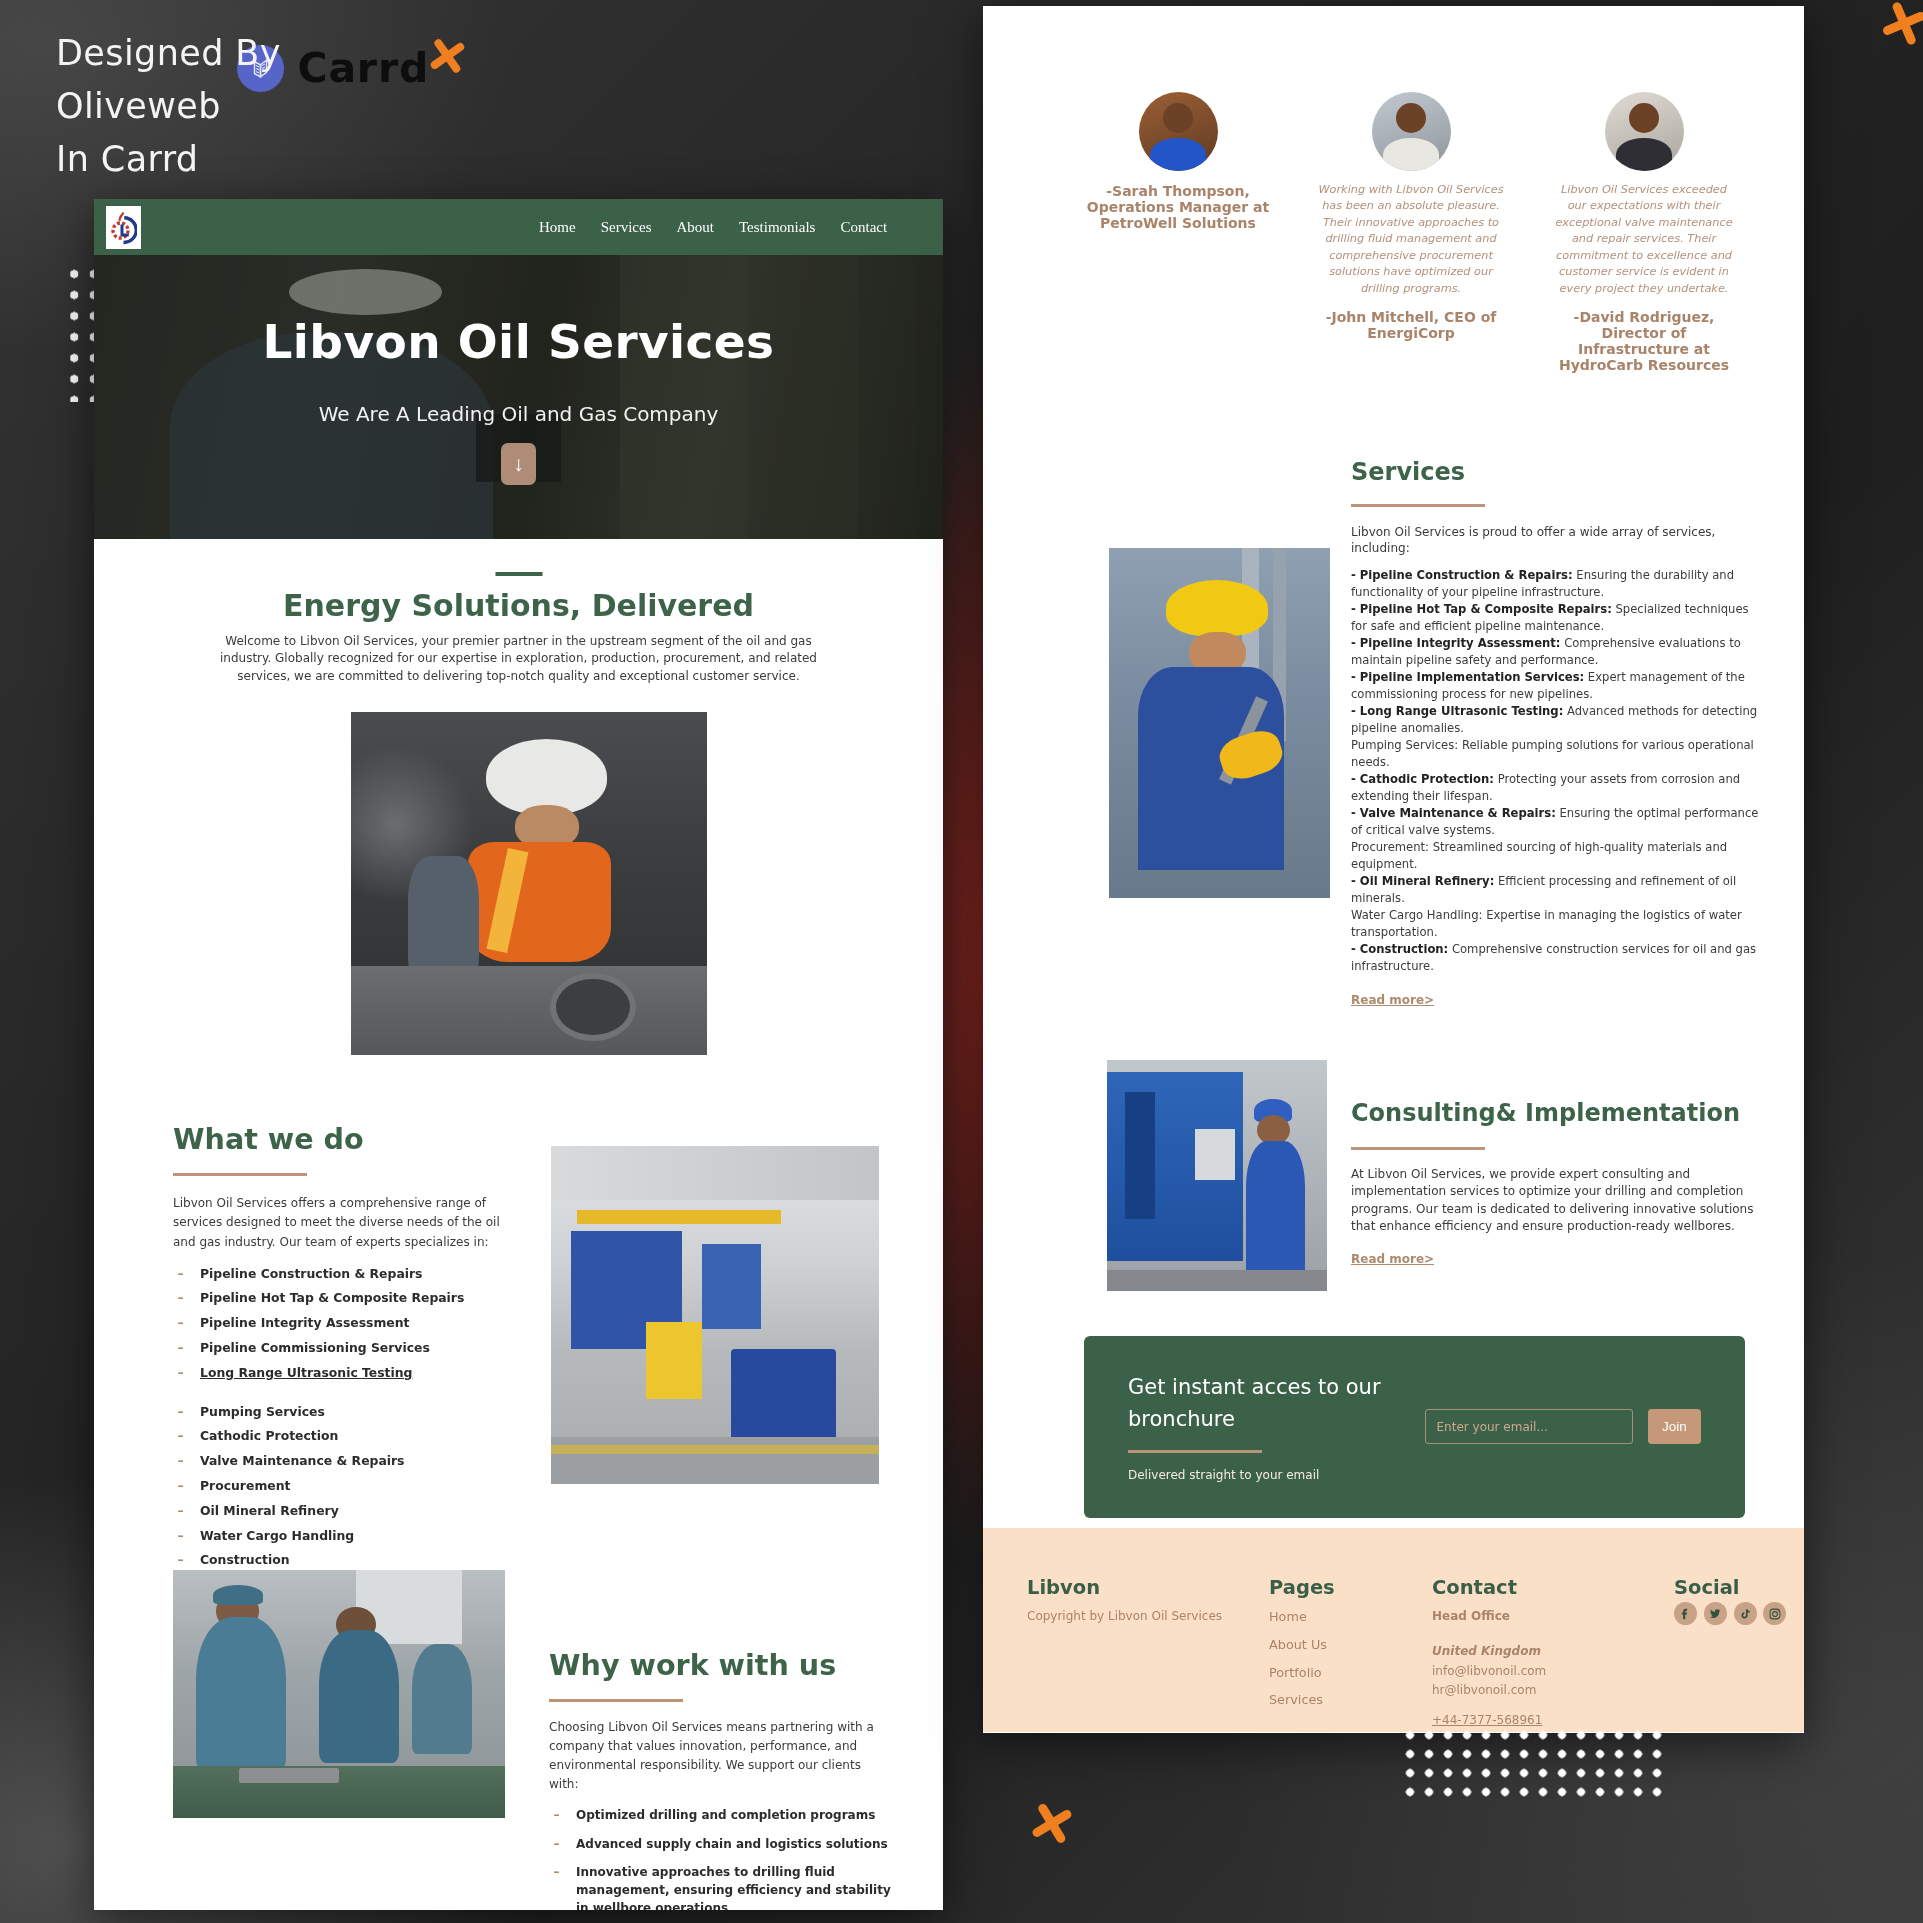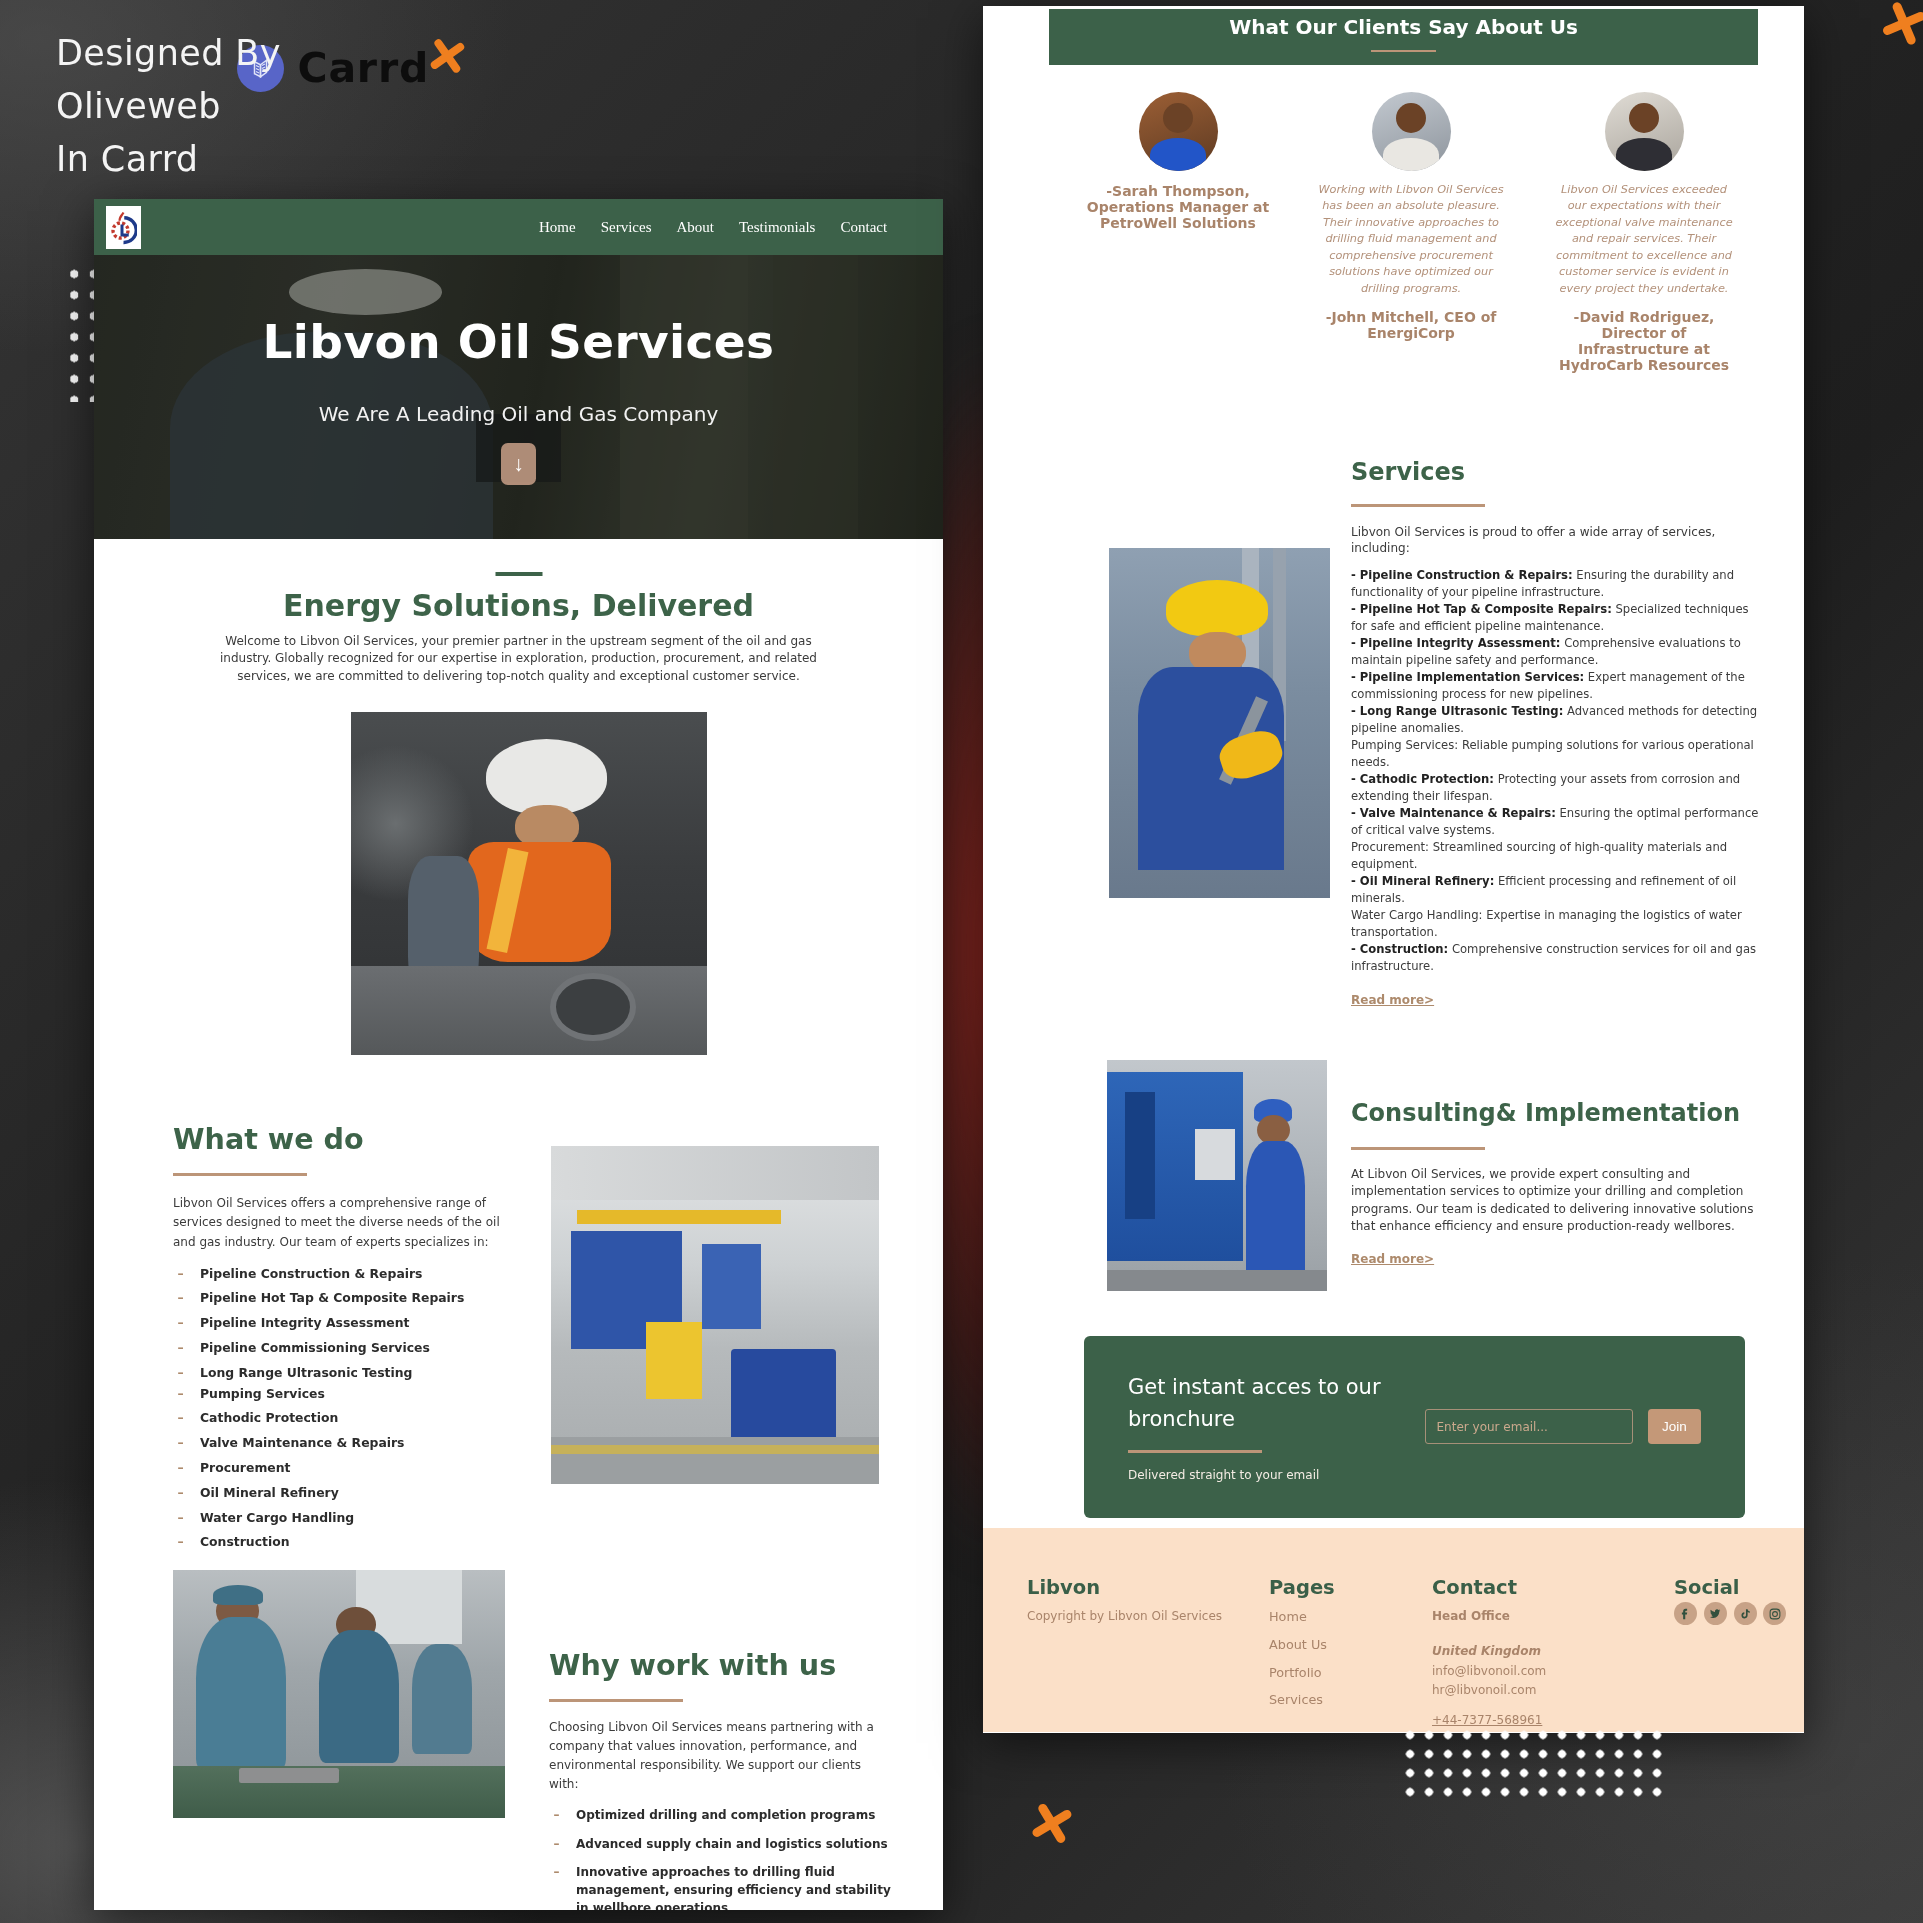--- a/index.html
+++ b/index.html
@@ -195,21 +195,21 @@
 
     <div style="position:absolute;left:79px;top:923px;width:334px;">
       <div class="g-head" style="font-size:28.6px;">What we do</div>
       <div class="tan-line" style="width:134px;margin-top:16.5px;"></div>
       <div class="body-txt" style="margin-top:18px;font-size:12px;line-height:19.5px;">Libvon Oil Services offers a comprehensive range of services designed to meet the diverse needs of the oil and gas industry. Our team of experts specializes in:</div>
       <ul class="dash-list" style="margin-top:13.5px;font-size:12.4px;">
           <li style="margin-bottom:9.8px;">Pipeline Construction &amp; Repairs</li>
           <li style="margin-bottom:9.8px;">Pipeline Hot Tap &amp; Composite Repairs</li>
           <li style="margin-bottom:9.8px;">Pipeline Integrity Assessment</li>
           <li style="margin-bottom:9.8px;">Pipeline Commissioning Services</li>
-          <li style="margin-bottom:6px;">Long Range Ultrasonic Testing</li>
+          <li style="margin-bottom:24px;text-decoration:underline;">Long Range Ultrasonic Testing</li>
           <li style="margin-bottom:9.8px;">Pumping Services</li>
           <li style="margin-bottom:9.8px;">Cathodic Protection</li>
           <li style="margin-bottom:9.8px;">Valve Maintenance &amp; Repairs</li>
           <li style="margin-bottom:9.8px;">Procurement</li>
           <li style="margin-bottom:9.8px;">Oil Mineral Refinery</li>
           <li style="margin-bottom:9.8px;">Water Cargo Handling</li>
           <li style="margin-bottom:9.8px;">Construction</li>
         </ul>
     </div>
 
@@ -244,24 +244,20 @@
       <div class="body-txt" style="margin-top:16.5px;font-size:12px;line-height:19px;">Choosing Libvon Oil Services means partnering with a company that values innovation, performance, and environmental responsibility. We support our clients with:</div>
       <ul class="dash-list" style="margin-top:12px;font-size:12px;">
           <li style="margin-bottom:10.5px;line-height:18px;">Optimized drilling and completion programs</li>
           <li style="margin-bottom:10.5px;line-height:18px;">Advanced supply chain and logistics solutions</li>
           <li style="margin-bottom:10.5px;line-height:18px;">Innovative approaches to drilling fluid management, ensuring efficiency and stability in wellbore operations</li>
         </ul>
     </div>
   </section>
 
   <section class="page page2">
-    <div class="banner">
-      <div class="banner-title">What Our Clients Say About Us</div>
-      <div class="banner-line"></div>
-    </div>
 
     <div>
         <div class="t-col" style="left: 101px;">
         <div class="avatar">
           <div class="av-head"></div>
             <div class="av-body"></div>
         </div>
         <div class="t-author">-Sarah Thompson, Operations Manager at PetroWell Solutions</div>
       </div>
         <div class="t-col" style="left: 334px;">

